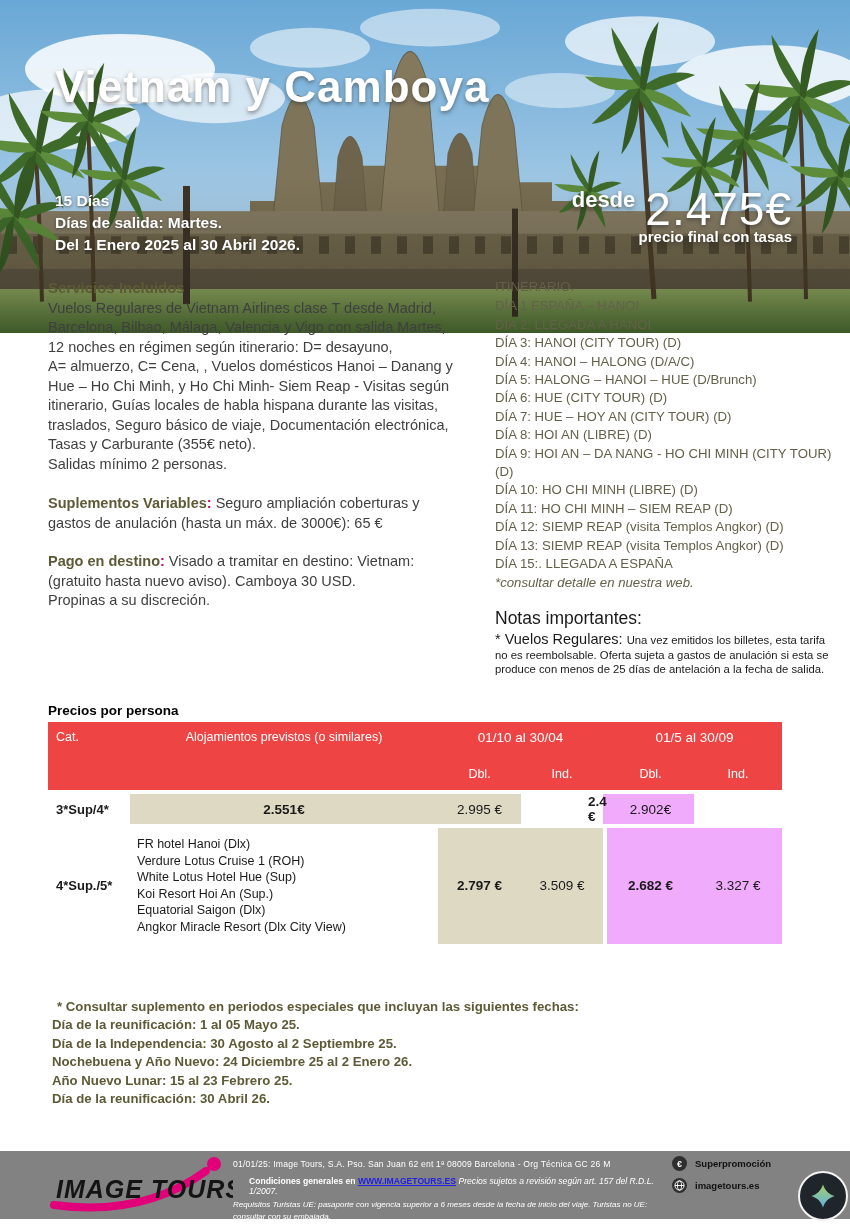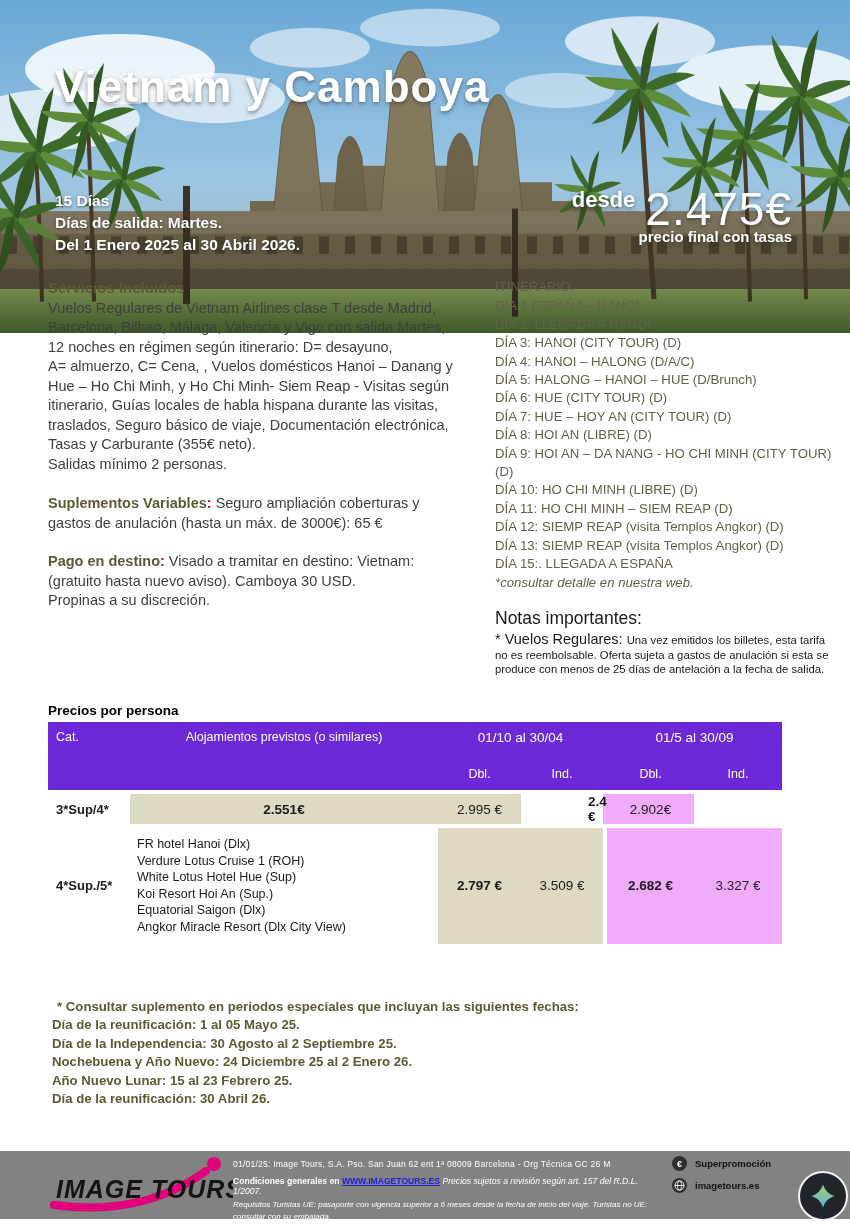--- a/index.html
+++ b/index.html
@@ -34,21 +34,21 @@
   .it-day{min-height:0;}
   .itin-note{font-style:italic;}
   .notas{margin-top:15px;color:#1a1a1a;}
   .notas-title{font-size:17.5px;line-height:22px;margin:0 0 3px 0;}
   .notas-body{font-size:11.3px;line-height:14.6px;color:#1a1a1a;}
   .notas-body .lead{font-size:14.5px;}
 
   
   .ptable-title{position:absolute;left:48px;top:703px;font-size:13.5px;font-weight:bold;color:#000;}
   .ptable{position:absolute;left:48px;top:722px;width:734px;}
-  .thead{position:relative;height:68px;background:#6d28d9;color:#fff;}
+  .thead{position:relative;height:68px;background:#ef4444;color:#fff;}
   .th-cat{position:absolute;left:8px;top:8px;font-size:12.5px;}
   .th-hotels{position:absolute;left:82px;top:8px;width:308px;text-align:center;font-size:12.5px;}
   .th-p1{position:absolute;left:390px;top:8px;width:165px;text-align:center;font-size:13.5px;}
   .th-p2{position:absolute;left:559px;top:8px;width:175px;text-align:center;font-size:13.5px;}
   .th-d1{position:absolute;left:390px;bottom:9px;width:83px;text-align:center;font-size:12.5px;}
   .th-i1{position:absolute;left:473px;bottom:9px;width:82px;text-align:center;font-size:12.5px;}
   .th-d2{position:absolute;left:559px;bottom:9px;width:87px;text-align:center;font-size:12.5px;}
   .th-i2{position:absolute;left:646px;bottom:9px;width:88px;text-align:center;font-size:12.5px;}
   .trow{display:grid;grid-template-columns:82px 308px 83px 82px 4px 87px 88px;margin-top:4px;}
   .td{display:flex;align-items:center;}
@@ -62,21 +62,21 @@
 
   
   .special{position:absolute;left:52px;top:998px;color:#5d5a35;font-weight:bold;font-size:13.2px;line-height:18.4px;}
   .special .intro{padding-left:5px;}
 
   
   .footer{position:absolute;left:0;top:1151px;width:850px;height:68px;background:#828282;}
   .flogo{position:absolute;left:48px;top:4px;}
   .ftext{position:absolute;left:233px;top:8px;width:430px;color:#fff;}
   .fline1{font-size:8.6px;letter-spacing:.2px;margin-bottom:7px;}
-  .fline2{font-size:8.6px;margin-bottom:3px;}
+  .fline2{font-size:8.6px;margin-bottom:3px;margin-left:16px;}
   .fline2 .b{font-weight:bold;}
   .fline2 a{color:#2121e0;font-weight:bold;text-decoration:underline;}
   .fline2 .it{font-style:italic;}
   .fsmall{font-size:8px;font-style:italic;line-height:12px;}
   .fbadges{position:absolute;left:672px;top:5px;width:130px;}
   .badge{display:flex;align-items:center;margin-bottom:7px;color:#111;font-weight:bold;font-size:9.5px;}
   .bicon{width:15px;height:15px;border-radius:50%;background:#2e2e2e;color:#fff;display:flex;
     align-items:center;justify-content:center;font-size:9px;margin-right:8px;flex:0 0 15px;}
   .bicon svg{display:block;}
   .fab{position:absolute;left:798px;top:1171px;width:50px;height:50px;border-radius:50%;

